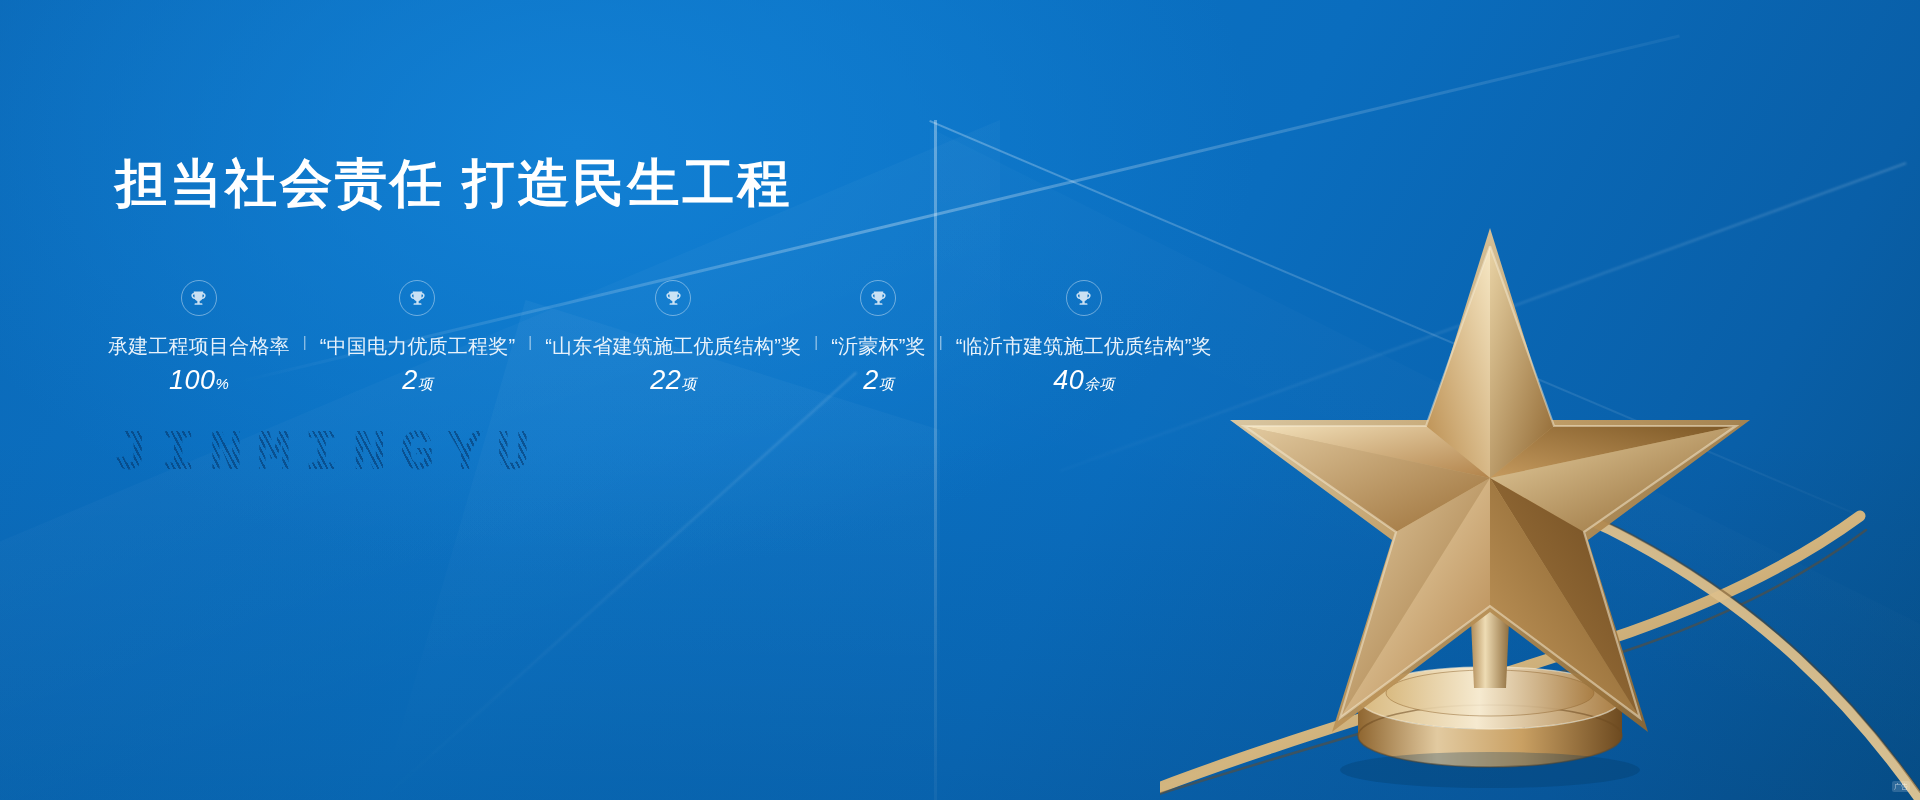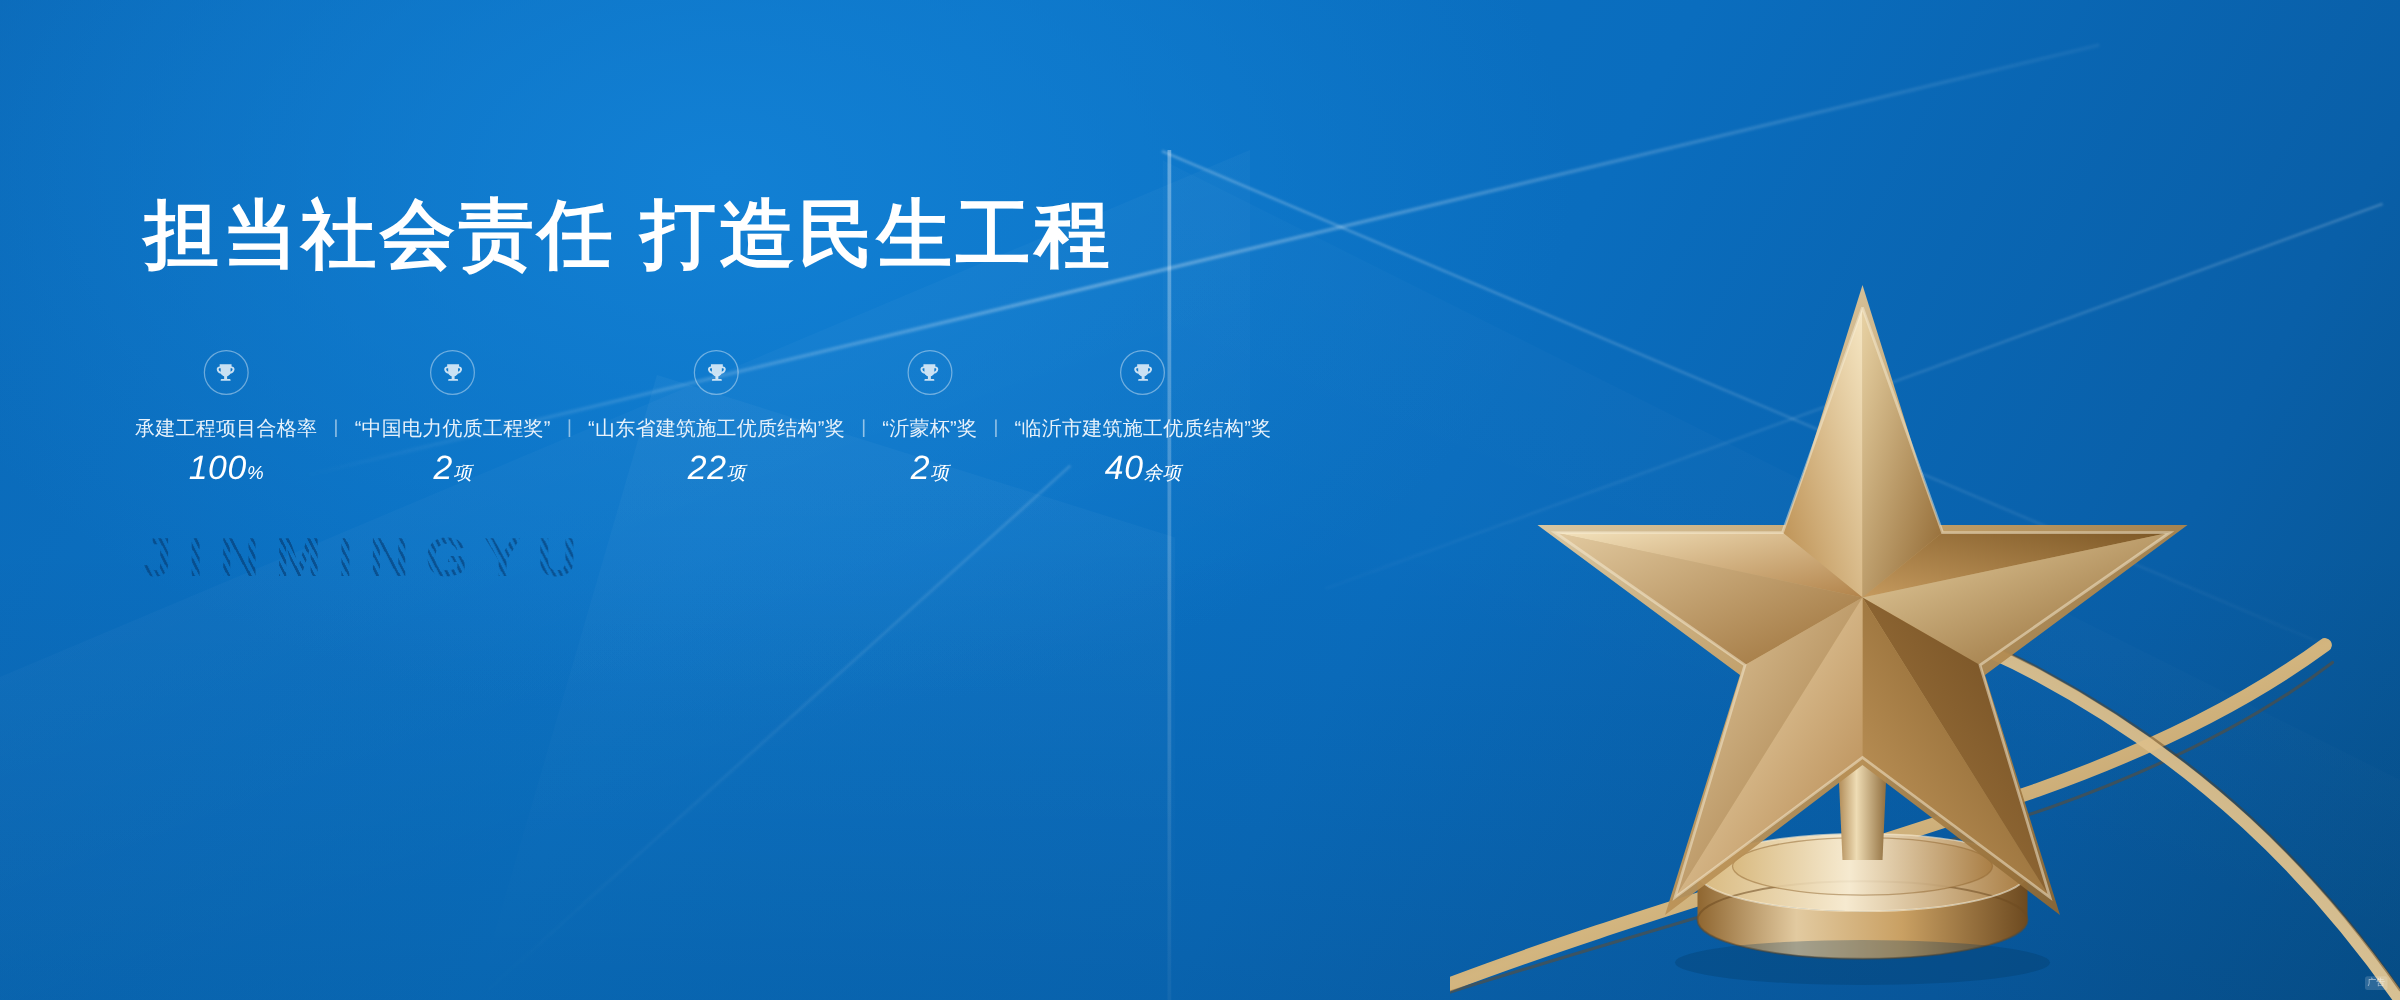--- a/index.html
+++ b/index.html
@@ -72,36 +72,37 @@
   #rayDiag4 {
     left:1060px; top:470px; width:900px; height:2px;
     transform:rotate(-20deg); transform-origin:0 0;
     background:linear-gradient(90deg, rgba(255,255,255,0.02), rgba(255,255,255,0.20));
     filter:blur(0.9px);
   }
 
   
   #watermark {
     position:absolute; left:113px; top:425px;
-    font-size:44px; font-weight:700; letter-spacing:13px;
+    font-size:58px; font-weight:700; letter-spacing:13px;
     line-height:1;
     color:transparent;
     background-image:repeating-linear-gradient(
         62deg,
         rgba(6,58,112,0.62) 0px, rgba(6,58,112,0.62) 2px,
         rgba(255,255,255,0.0) 2px, rgba(255,255,255,0.0) 5px);
     -webkit-background-clip:text; background-clip:text;
     user-select:none; pointer-events:none;
     white-space:nowrap;
+    font-family:Liberation Mono, monospace;
   }
 
   
   #headline {
     position:absolute; left:115px; top:155px;
-    font-size:60px; font-weight:700;
+    font-size:52px; font-weight:700;
     letter-spacing:3px;
     color:#ffffff;
     white-space:nowrap;
     line-height:1.1;
   }
 
   
   #stats {
     position:absolute; left:108px; top:280px;
     display:flex; align-items:flex-start;
@@ -109,21 +110,21 @@
   }
   .stat { display:flex; flex-direction:column; align-items:center; }
   .stat-icon {
     width:36px; height:36px; border-radius:50%;
     border:1px solid rgba(255,255,255,0.40);
     display:flex; align-items:center; justify-content:center;
     margin-bottom:17px;
   }
   .stat-icon svg { display:block; }
   .stat-label {
-    font-size:16px; color:#e8f2fb; font-weight:400;
+    font-size:20px; color:#e8f2fb; font-weight:400;
     letter-spacing:0.2px;
   }
   .stat-value {
     margin-top:5px;
     color:#ffffff; font-weight:400;
     font-size:27px; letter-spacing:0.5px;font-style:italic;
   }
   .stat-value .unit { font-size:15px; letter-spacing:0; }
 
   .divider {

